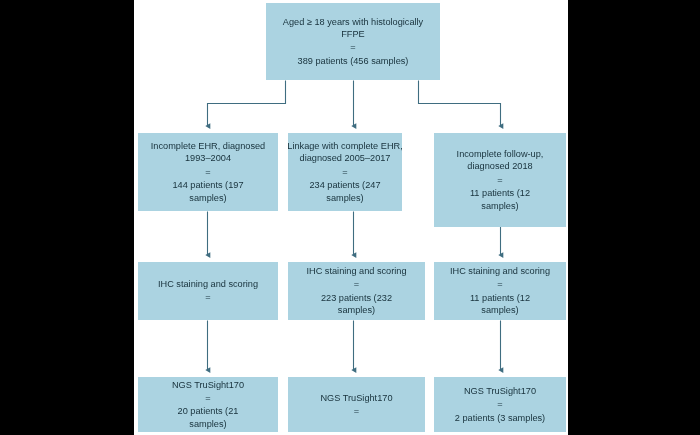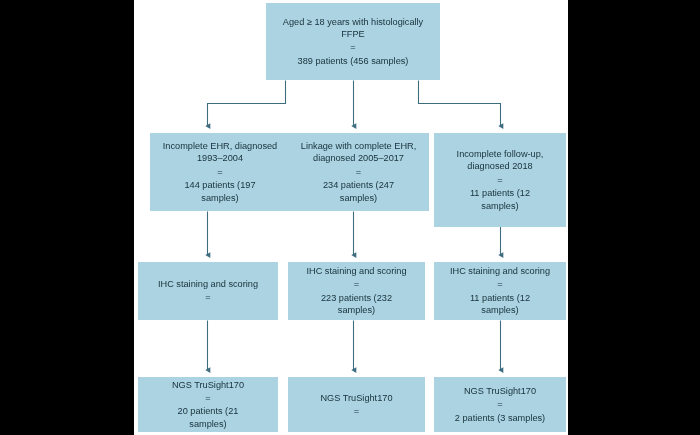--- a/index.html
+++ b/index.html
@@ -83,28 +83,28 @@
       </g>
     </svg>
 
     <div class="node" style="left:132px; top:3px; width:174px; height:77px;">
       <span class="ln">Aged ≥ 18 years with histologically</span>
       <span class="ln">FFPE</span>
       <span class="eq">=</span>
       <span class="count">389 patients (456 samples)</span>
     </div>
 
-    <div class="node" style="left:4px; top:133px; width:140px; height:78px;margin-left:12px;">
+    <div class="node" style="left:4px; top:133px; width:140px; height:78px;">
       <span class="ln">Incomplete EHR, diagnosed</span>
       <span class="ln">1993–2004</span>
       <span class="eq">=</span>
       <span class="count">144 patients (197 samples)</span>
     </div>
 
-    <div class="node" style="left:154px; top:133px; width:141px; height:78px;">
+    <div class="node" style="left:154px; top:133px; width:114px; height:78px;">
       <span class="ln">Linkage with complete EHR,</span>
       <span class="ln">diagnosed 2005–2017</span>
       <span class="eq">=</span>
       <span class="count">234 patients (247 samples)</span>
     </div>
 
     <div class="node" style="left:300px; top:133px; width:132px; height:94px;">
       <span class="ln">Incomplete follow-up,</span>
       <span class="ln">diagnosed 2018</span>
       <span class="eq">=</span>

